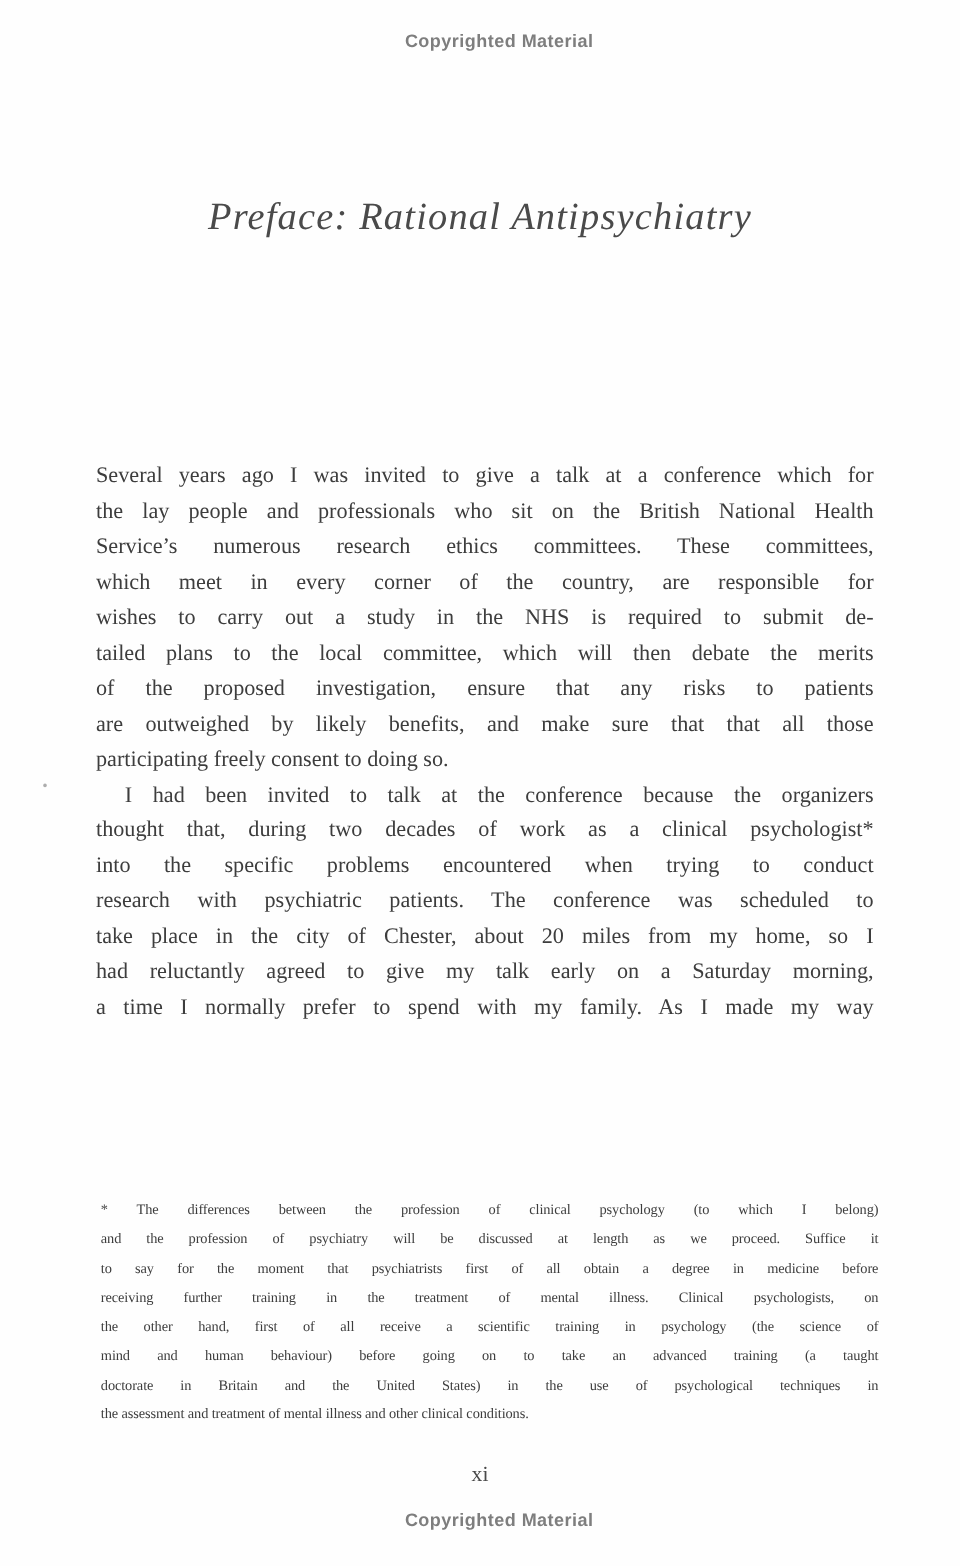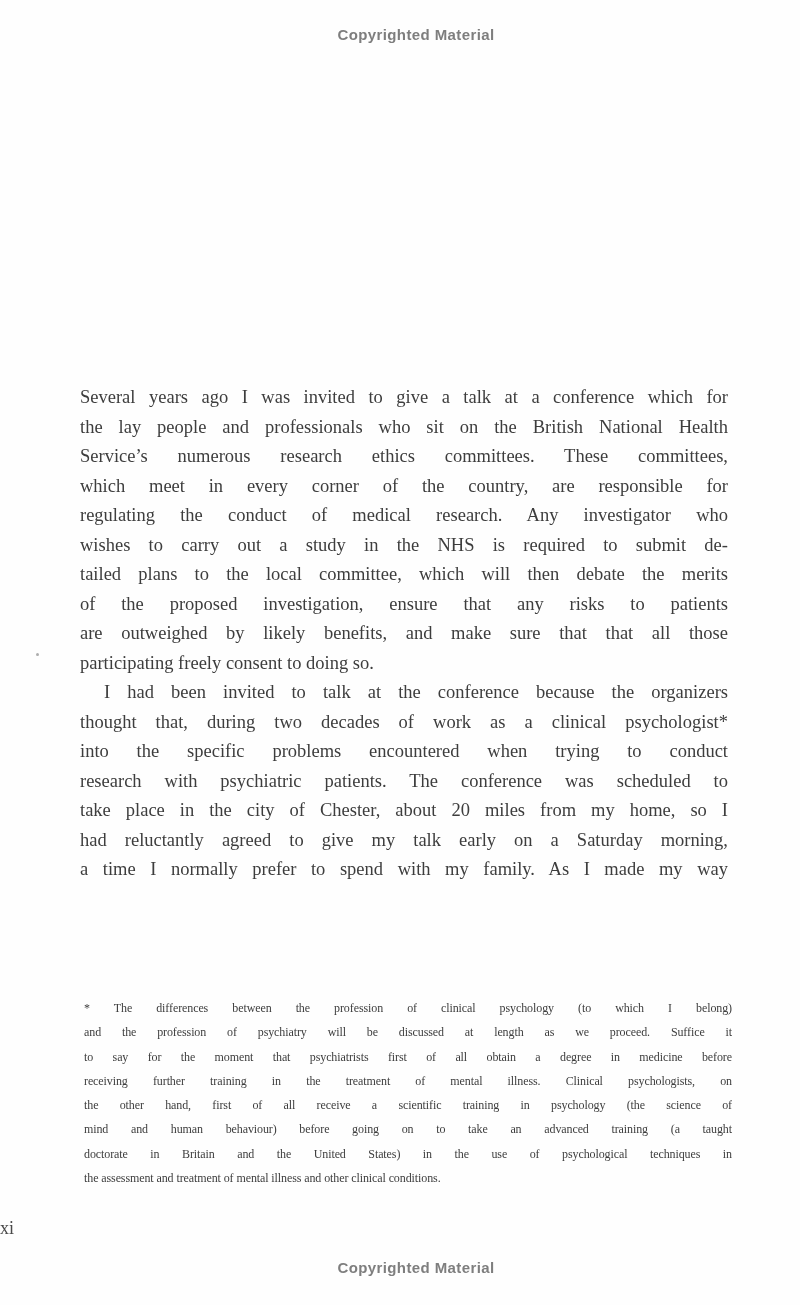--- a/index.html
+++ b/index.html
@@ -64,21 +64,21 @@
     width: 648px;
     font-size: 12px;
     line-height: 24.3px;
     letter-spacing: -0.1px;
   }
   .page-number {
     position: absolute;
     top: 1218px;
     left: 0;
     width: 100%;
-    text-align: left;
+    text-align: center;
     font-size: 18px;
     color: #4a4a4a;
   }
   .artifact-dot {
     position: absolute;
     left: 36px;
     top: 653px;
     width: 3px;
     height: 3px;
     border-radius: 50%;
@@ -86,28 +86,28 @@
     opacity: 0.7;
   }
 </style>
 </head>
 <body>
 
 <div class="page">
 
   <div class="copyright top">Copyrighted Material</div>
 
+  <h1 class="title">Preface: Rational Antipsychiatry</h1>
 
   <div class="body-text">
     <div>
       <div class="line">Several years ago I was invited to give a talk at a conference which for</div>
       <div class="line">the lay people and professionals who sit on the British National Health</div>
       <div class="line">Service’s numerous research ethics committees. These committees,</div>
       <div class="line">which meet in every corner of the country, are responsible for</div>
-      <div class="line">regulating the conduct of medical research. Any investigator who</div>
       <div class="line">wishes to carry out a study in the NHS is required to submit de-</div>
       <div class="line">tailed plans to the local committee, which will then debate the merits</div>
       <div class="line">of the proposed investigation, ensure that any risks to patients</div>
       <div class="line">are outweighed by likely benefits, and make sure that that all those</div>
       <div class="line para-end">participating freely consent to doing so.</div>
     </div>
     <div>
       <div class="line indent">I had been invited to talk at the conference because the organizers</div>
       <div class="line">thought that, during two decades of work as a clinical psychologist*</div>
       <div class="line">into the specific problems encountered when trying to conduct</div>

